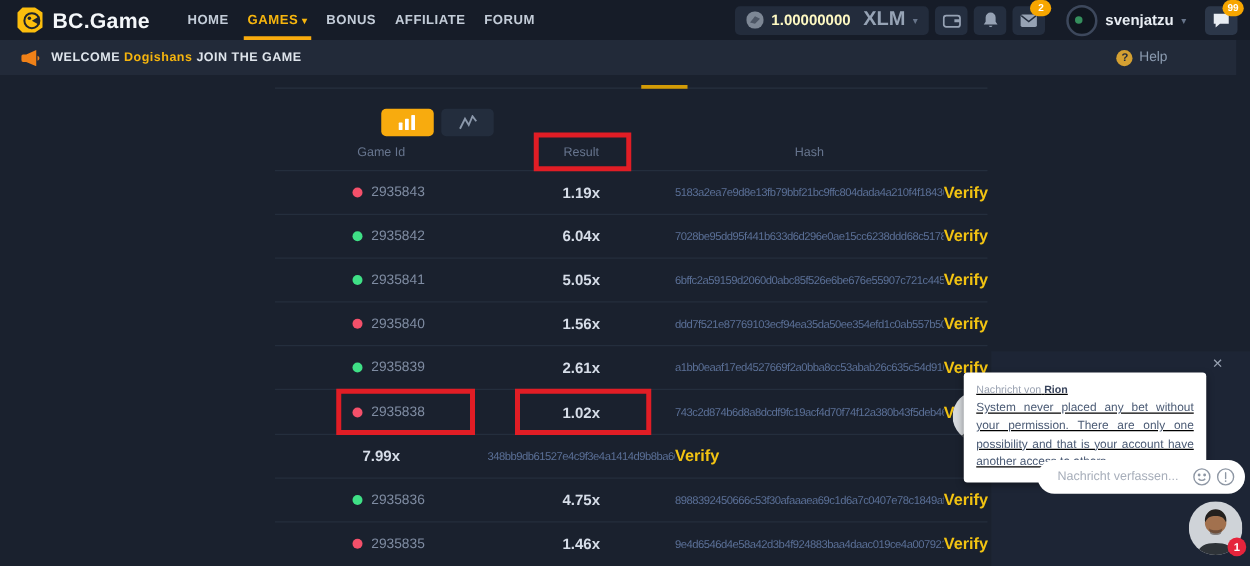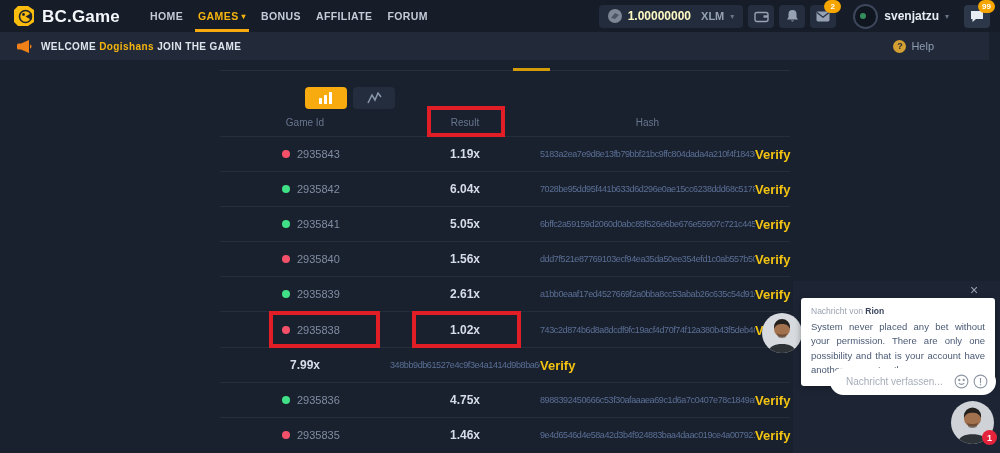--- a/index.html
+++ b/index.html
@@ -16,21 +16,21 @@
   .nav-item{position:relative;display:flex;align-items:center;height:100%;
     color:#c3ccd8;font-size:10.5px;font-weight:bold;letter-spacing:.4px;cursor:pointer;}
   .nav-item.active{color:#f6b50e;}
   .nav-item.active::after{content:"";position:absolute;left:-3px;right:-3px;bottom:0;
     height:3px;background:var(--accent,#f8ab0e);}
   .nav-caret{font-size:8px;color:#f6b50e;margin-left:3px;}
   .header-right{margin-left:auto;display:flex;align-items:center;gap:5px;margin-right:10px;}
   .balance-pill{display:flex;align-items:center;gap:6px;background:#232c3c;border-radius:4px;
     height:23px;padding:0 9px;cursor:pointer;}
   .balance-amount{color:#fef9c3;font-size:12px;font-weight:bold;}
-  .balance-currency{color:#96a3b5;font-size:11px;font-weight:bold;margin-left:4px;}
+  .balance-currency{color:#96a3b5;font-size:16px;font-weight:bold;margin-left:4px;}
   .pill-caret{color:#67748a;font-size:8px;}
   .icon-btn{position:relative;width:26px;height:23px;background:#242e3f;border-radius:4px;
     display:flex;align-items:center;justify-content:center;cursor:pointer;}
   .icon-btn.chat-btn{background:#2c3749;margin-left:10px;}
   .badge{position:absolute;top:-5px;right:-5px;min-width:13px;height:13px;border-radius:8px;
     background:var(--badge,#f7a600);color:#fff;font-size:8px;font-weight:bold;
     display:flex;align-items:center;justify-content:center;padding:0 2px;}
   .user-menu{display:flex;align-items:center;gap:6px;margin-left:12px;cursor:pointer;}
   .user-avatar{width:21px;height:21px;border-radius:50%;background:#10161f;
     border:2px solid #3d485c;position:relative;}
@@ -81,23 +81,23 @@
   .anno-2{left:269px;top:311px;width:111px;height:37px;}
   .anno-3{left:412px;top:311px;width:109px;height:37px;}
 
   
   .chat-shade{position:absolute;left:793px;top:281px;right:0;bottom:0;
     background:rgba(130,160,220,.04);z-index:58;}
   .chat-close{position:absolute;left:970px;top:283px;color:#97a1b0;font-size:14px;
     line-height:14px;cursor:pointer;z-index:62;}
   .msg-avatar{position:absolute;left:762px;top:313px;width:40px;height:40px;border-radius:50%;
     overflow:hidden;z-index:60;}
-  .msg-card{position:absolute;left:801px;top:298px;width:194px;box-sizing:border-box;
+  .msg-card{position:absolute;left:771px;top:298px;width:194px;box-sizing:border-box;
     background:#fff;border-radius:3px;padding:8px 10px 9px;z-index:61;
-    box-shadow:0 2px 6px rgba(0,0,0,.35);}
+    box-shadow:0 2px 6px rgba(0,0,0,.35);text-decoration:underline;}
   .msg-meta{font-size:8.5px;color:#9aa2b1;margin-bottom:4px;}
   .msg-meta b{color:#39445c;}
   .msg-text{font-size:9.5px;color:#4a5a74;line-height:1.5;text-align:justify;}
   .chat-input-wrap{position:absolute;left:830px;top:368px;width:166px;height:27px;
     background:#fff;border-radius:14px;display:flex;align-items:center;
     padding:0 8px 0 14px;box-sizing:border-box;z-index:61;}
   .chat-input{flex:1;min-width:0;border:none;outline:none;background:transparent;
     font-size:10px;color:#333;font-family:"Liberation Sans",sans-serif;}
   .chat-input::placeholder{color:#a7aeba;}
   .input-icon{display:flex;align-items:center;justify-content:center;margin-left:4px;cursor:pointer;}

